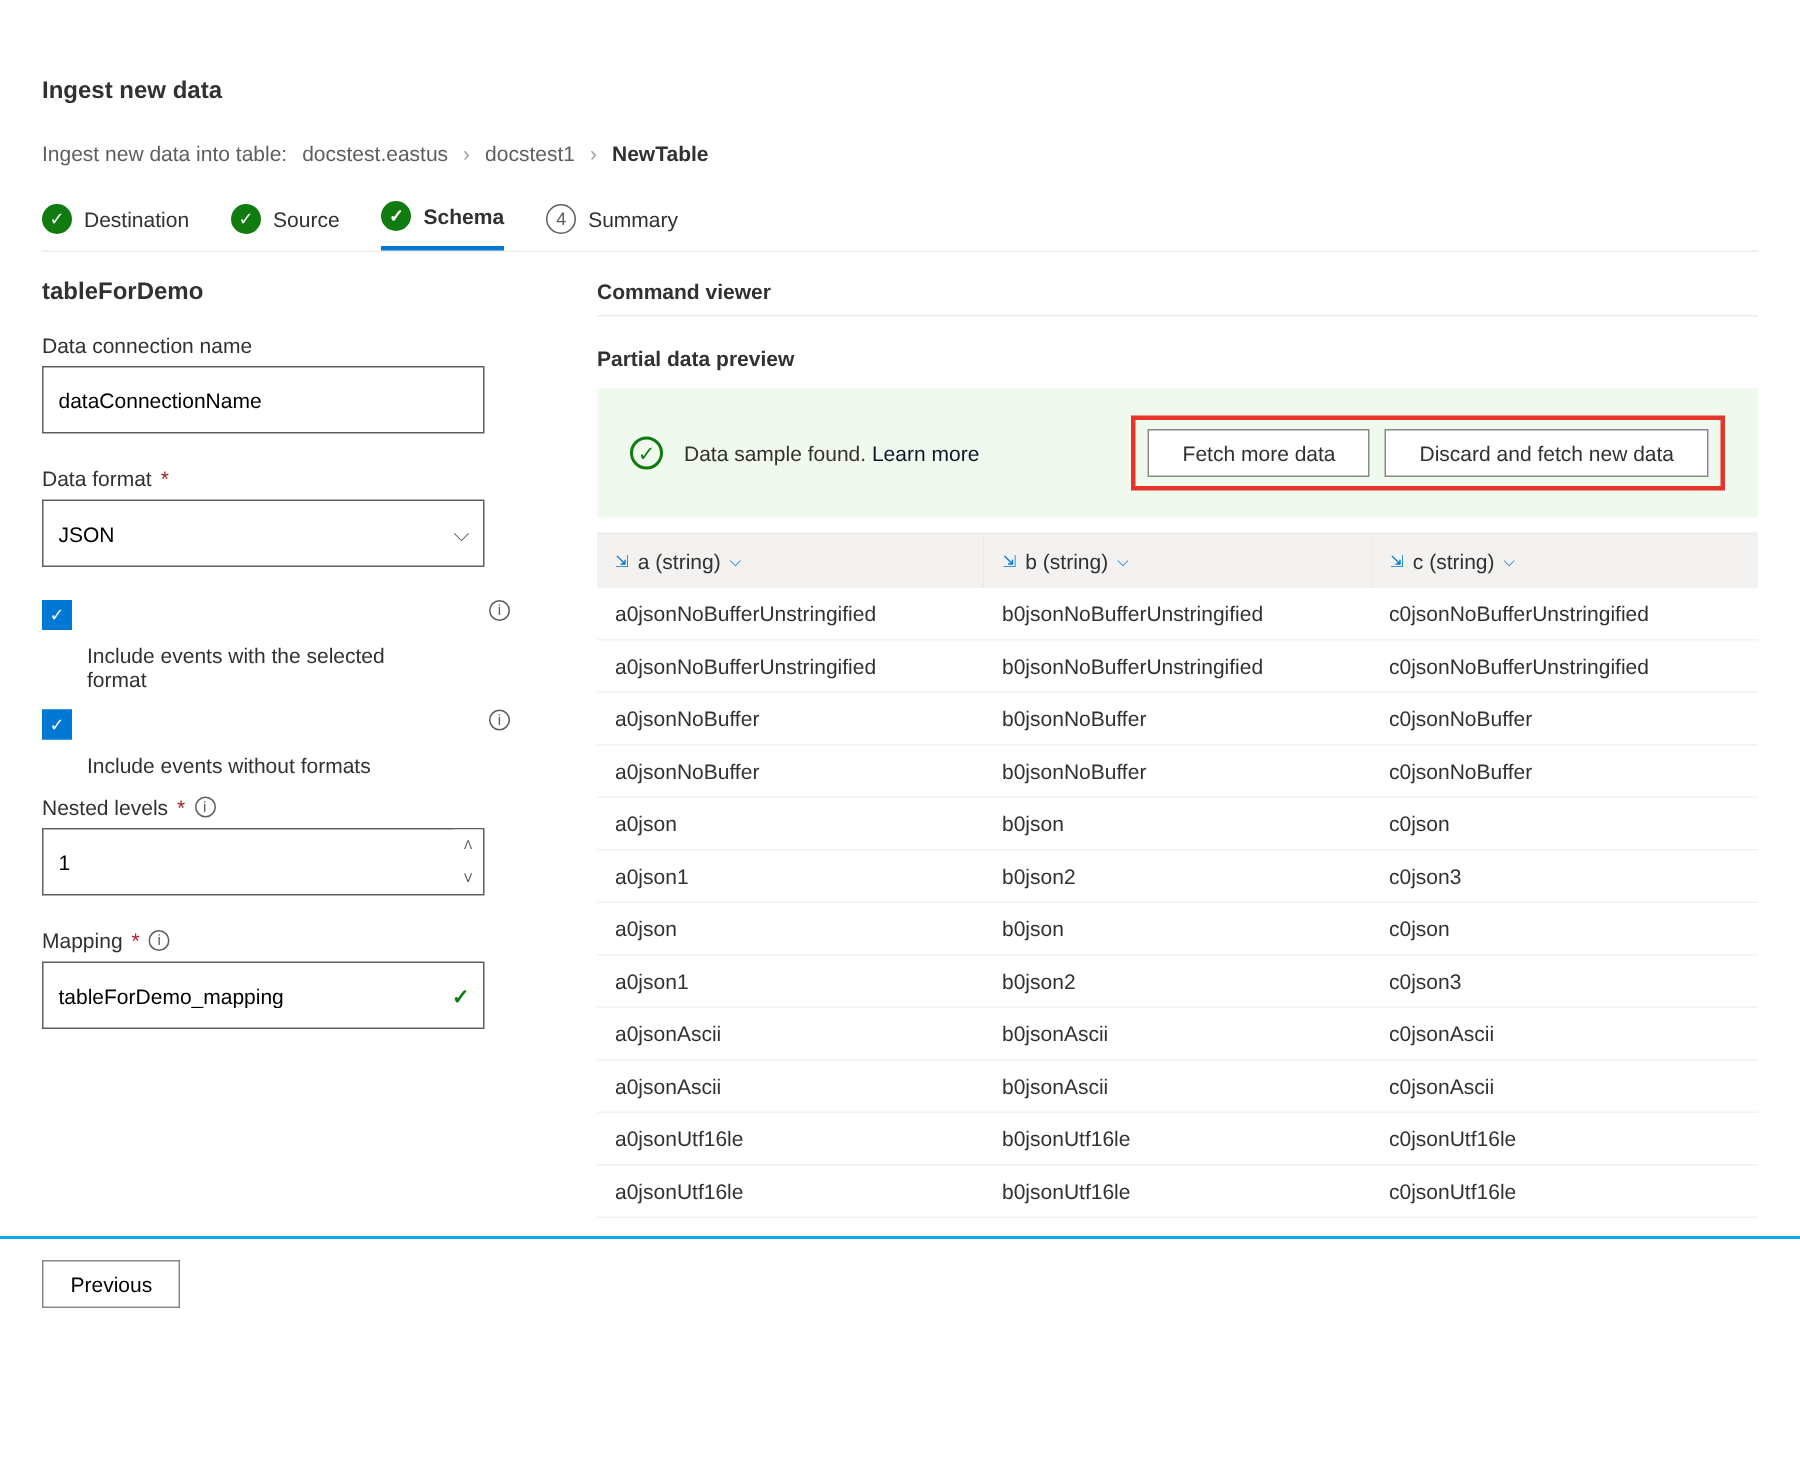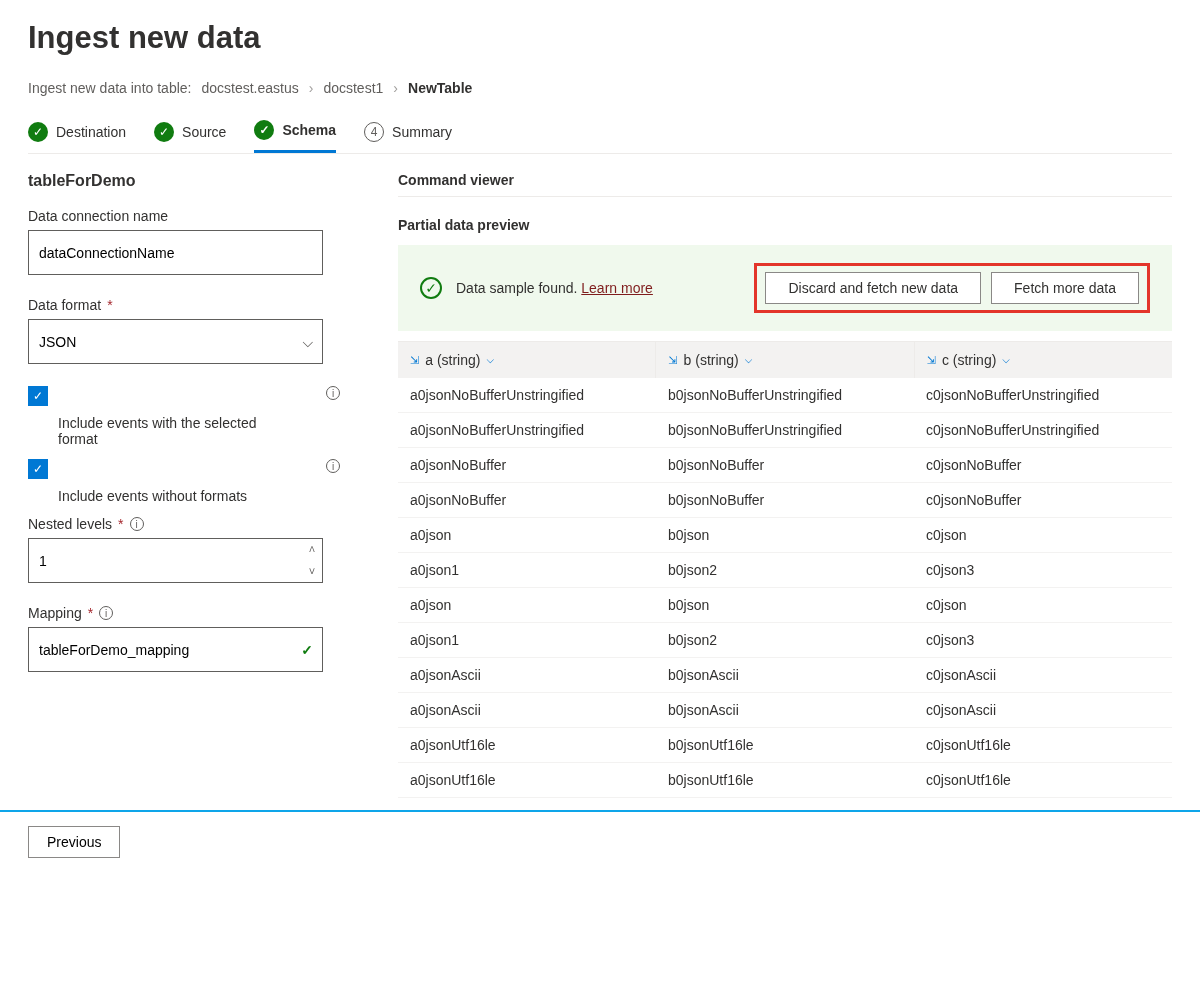--- a/index.html
+++ b/index.html
@@ -1,19 +1,19 @@
 <!DOCTYPE html>
 <html><head>
 <meta charset="utf-8">
 <style>
 * { box-sizing: border-box; margin: 0; padding: 0; }
 body { font-family: "Segoe UI", -apple-system, sans-serif; font-size: 14px; color: #323130; background: #fff; }
 
 .page { padding: 20px 28px 0; }
-.page-title { font-size: 31px; font-weight: 600; margin-bottom: 24px; }
+.page-title { font-size: 16px; font-weight: 600; margin-bottom: 24px; margin-top: 32px; }
 .breadcrumb { color: #605e5c; margin-bottom: 24px; display: flex; align-items: center; gap: 10px; }
 .breadcrumb .bc-item { color: #605e5c; }
 .breadcrumb .bc-current { color: #323130; font-weight: 600; }
 .bc-chevron { color: #a19f9d; }
 
 .stepper { display: flex; gap: 28px; border-bottom: 1px solid #edebe9; padding-bottom: 0; margin-bottom: 18px; }
 .step { display: flex; align-items: center; gap: 8px; padding-bottom: 10px; cursor: pointer; }
 .step.active { border-bottom: 3px solid #0078d4; font-weight: 600; }
 .step-circle { width: 20px; height: 20px; border-radius: 50%; display: flex; align-items: center; justify-content: center; font-size: 12px; }
 .step-circle.done { background: #107c10; color: #fff; }
@@ -46,21 +46,21 @@
 .checkbox-label { padding-top: 1px; max-width: 230px; margin-top: 28px; }
 .checkbox-row .info-icon { position: absolute; right: 18px; top: 0; }
 
 .cmd-viewer-title { font-weight: 700; margin-bottom: 8px; }
 .cmd-divider { border: none; border-top: 1px solid #edebe9; margin-bottom: 20px; }
 .preview-title { font-weight: 600; margin-bottom: 12px; }
 
 .banner { background: #f0f9ed; padding: 18px 22px; display: flex; align-items: center; gap: 14px; margin-bottom: 10px; position: relative; }
 .banner-icon { width: 22px; height: 22px; border: 2px solid #107c10; border-radius: 50%; display: flex; align-items: center; justify-content: center; color: #107c10; flex-shrink: 0; }
 .banner-text { flex-shrink: 0; }
-.banner-link { color: #7f1d1d; text-decoration: underline; cursor: pointer; }
+.banner-link { color: #0f172a; cursor: pointer; }
 .banner-buttons { margin-left: auto; display: flex; gap: 10px; border: 3px solid #e3352a; padding: 6px 8px; }
 .outline-btn { background: #fff; border: 1px solid #8a8886; padding: 7px 22px; font-size: 14px; font-family: inherit; cursor: pointer; color: #323130; }
 
 .table-wrap { border-top: 1px solid #edebe9; }
 .hdr-row { display: flex; background: #f3f2f1; }
 .hdr-cell { flex: 1; padding: 10px 12px; display: flex; align-items: center; gap: 6px; cursor: pointer; border-right: 1px solid #edebe9; }
 .hdr-cell:last-child { border-right: none; }
 .col-icon { color: #0078d4; font-size: 11px; }
 .col-chevron { color: #0078d4; font-size: 10px; }
 .body-row { display: flex; border-bottom: 1px solid #f3f2f1; }
@@ -170,22 +170,22 @@
       <hr class="cmd-divider">
       <div class="preview-title">Partial data preview</div>
 
       <div class="banner">
         <div class="banner-icon">✓</div>
         <div class="banner-text">
           <span>Data sample found.</span>
           <span class="banner-link">Learn more</span>
         </div>
         <div class="banner-buttons">
+          <button class="outline-btn">Fetch more data</button>
           <button class="outline-btn">Discard and fetch new data</button>
-          <button class="outline-btn">Fetch more data</button>
         </div>
       </div>
 
       <div class="table-wrap">
         <div class="hdr-row" id="hdr-row">
             <div class="hdr-cell">
               <span class="col-icon">⇲</span>
               <span>a (string)</span>
               <span class="col-chevron">⌵</span>
             </div>

